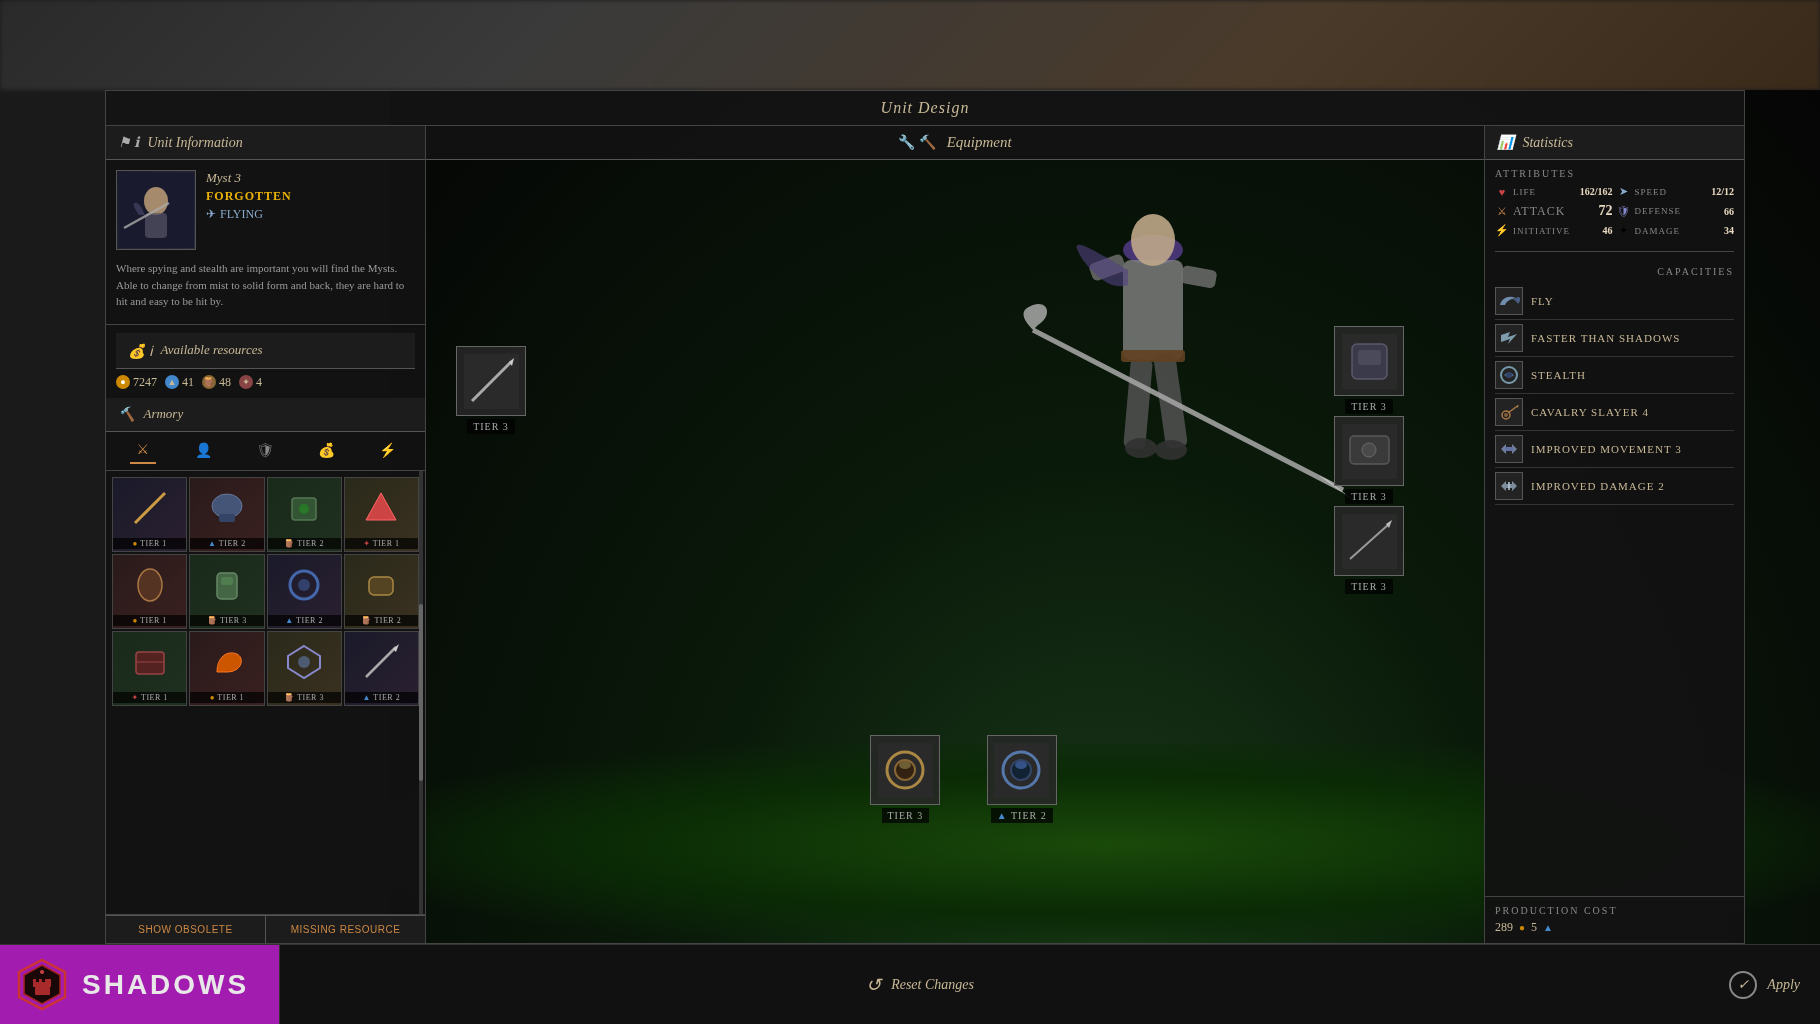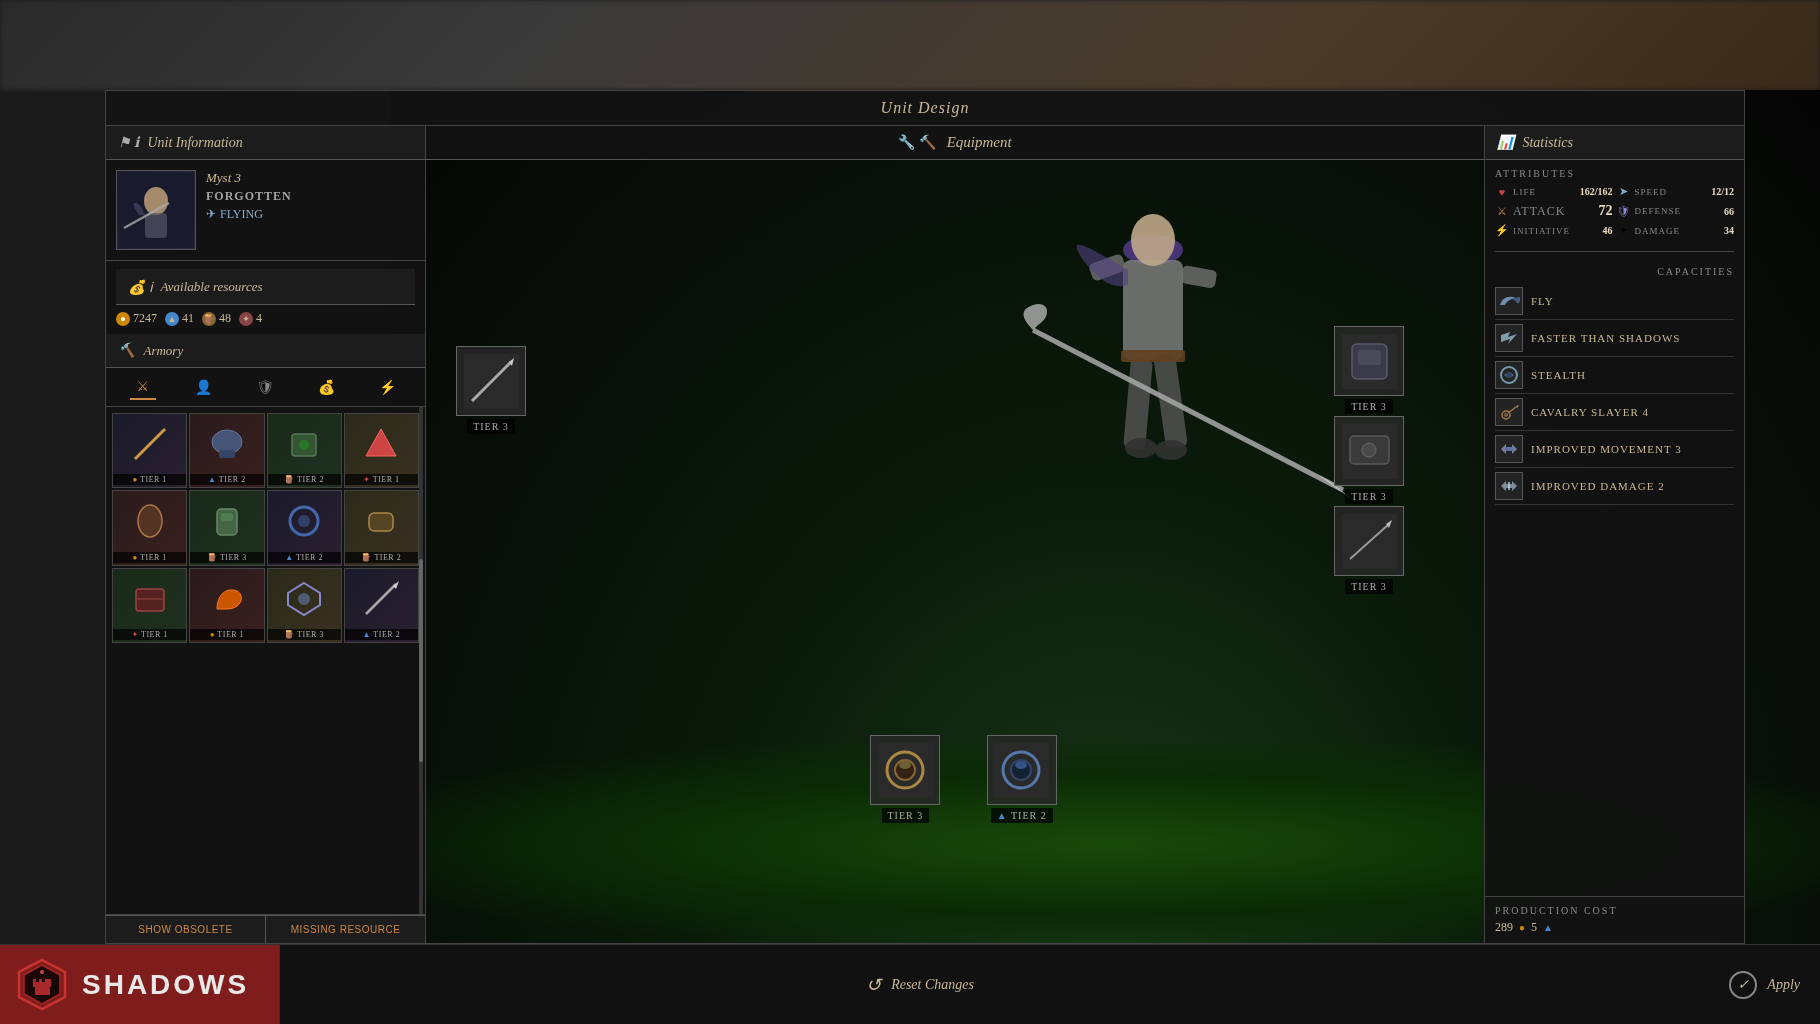--- a/index.html
+++ b/index.html
@@ -134,21 +134,21 @@
       gap: 3px;
     }
 
     .unit-name {
       color: #c8b896;
       font-size: 13px;
       font-style: italic;
     }
 
     .unit-faction {
-      color: #a3a3a3;
+      color: #eab308;
       font-size: 12px;
       font-weight: bold;
       letter-spacing: 1px;
     }
 
     .unit-trait {
       display: flex;
       align-items: center;
       gap: 4px;
       color: #88aacc;
@@ -547,21 +547,21 @@
       font-size: 14px;
     }
 
     
     .shadows-logo {
       position: absolute;
       bottom: 0;
       left: 0;
       width: 280px;
       height: 80px;
-      background: #7f1d1d;
+      background: #a21caf;
       border-top: 1px solid #333;
       border-right: 1px solid #333;
       display: flex;
       align-items: center;
       gap: 12px;
       padding: 0 15px;
     }
 
     .logo-hexagon {
       width: 55px;
@@ -688,20 +688,21 @@
           </div>
           <div class="unit-details">
             <div class="unit-name">Myst 3</div>
             <div class="unit-faction">FORGOTTEN</div>
             <div class="unit-trait">
               <span style="color:#88aacc;">✈</span>
               <span>FLYING</span>
             </div>
           </div>
         </div>
+        <div class="unit-description">Where spying and stealth are important you will find the Mysts. Able to change from mist to solid form and back, they are hard to hit and easy to be hit by.</div>
       </div>
 
       <div class="resources-section">
         <div class="panel-header">
           <span>💰 ℹ</span>
           <span style="font-style:italic;font-size:13px;">Available resources</span>
         </div>
         <div class="resources-row">
           <div class="resource-item">
             <span class="res-icon res-gold">●</span>

